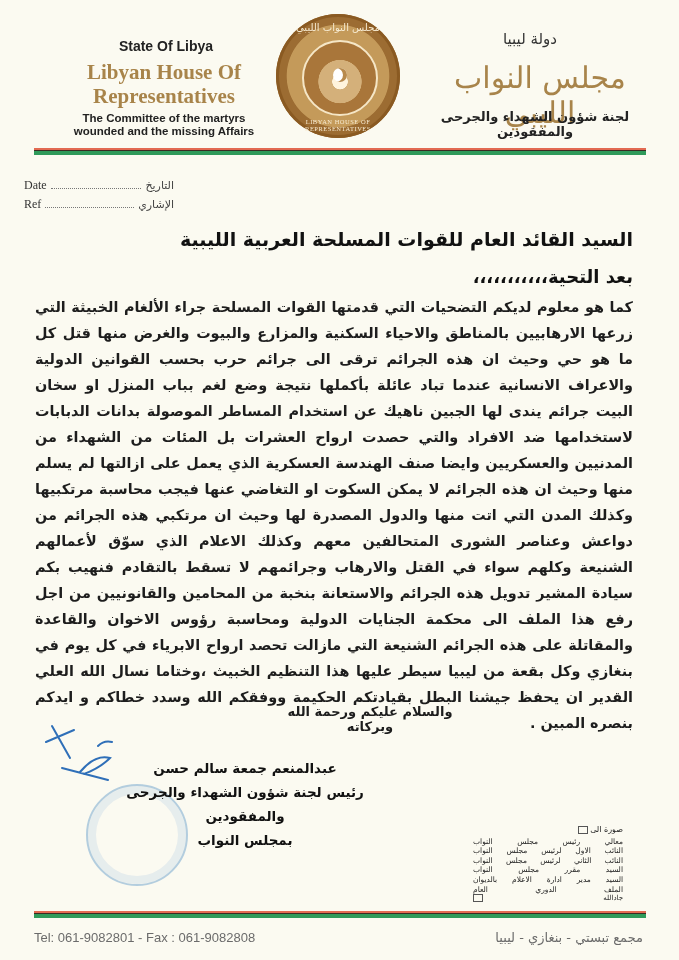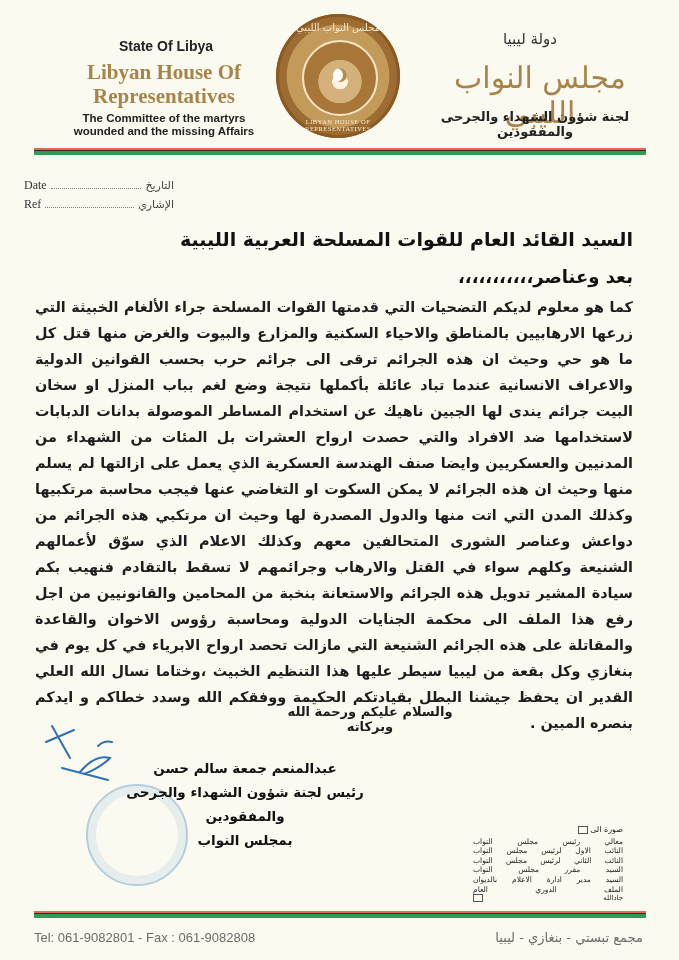--- a/index.html
+++ b/index.html
@@ -85,21 +85,21 @@
   <span class="dots"></span>
   <span class="meta-ar">التاريخ</span>
 </div>
 <div class="meta-row meta" style="top:197px;">
   <span>Ref</span>
   <span class="dots"></span>
   <span class="meta-ar">الإشاري</span>
 </div>
 
 <div class="abs salutation">السيد القائد العام للقوات المسلحة العربية الليبية</div>
-<div class="abs greeting">بعد وعناصر،،،،،،،،،،،</div>
+<div class="abs greeting">بعد التحية،،،،،،،،،،،</div>
 <div class="abs body-text">
   <p>كما هو معلوم لديكم التضحيات التي قدمتها القوات المسلحة جراء الألغام الخبيثة التي زرعها الارهابيين بالمناطق والاحياء السكنية والمزارع والبيوت والغرض منها قتل كل ما هو حي وحيث ان هذه الجرائم ترقى الى جرائم حرب بحسب القوانين الدولية والاعراف الانسانية عندما تباد عائلة بأكملها نتيجة وضع لغم بباب المنزل او سخان البيت جرائم يندى لها الجبين ناهيك عن استخدام المساطر الموصولة بدانات الدبابات لاستخدامها ضد الافراد والتي حصدت ارواح العشرات بل المئات من الشهداء من المدنيين والعسكريين وايضا صنف الهندسة العسكرية الذي يعمل على ازالتها لم يسلم منها وحيث ان هذه الجرائم لا يمكن السكوت او التغاضي عنها فيجب محاسبة مرتكبيها وكذلك المدن التي اتت منها والدول المصدرة لها وحيث ان مرتكبي هذه الجرائم من دواعش وعناصر الشورى المتحالفين معهم وكذلك الاعلام الذي سوّق لأعمالهم الشنيعة وكلهم سواء في القتل والارهاب وجرائمهم لا تسقط بالتقادم فنهيب بكم سيادة المشير تدويل هذه الجرائم والاستعانة بنخبة من المحامين والقانونيين من اجل رفع هذا الملف الى محكمة الجنايات الدولية ومحاسبة رؤوس الاخوان والقاعدة والمقاتلة على هذه الجرائم الشنيعة التي مازالت تحصد ارواح الابرياء في كل يوم في بنغازي وكل بقعة من ليبيا سيطر عليها هذا التنظيم الخبيث ،وختاما نسال الله العلي القدير ان يحفظ جيشنا البطل بقيادتكم الحكيمة ووفقكم الله وسدد خطاكم و ايدكم بنصره المبين .</p>
 </div>
 <div class="abs closing">والسلام عليكم ورحمة الله وبركاته</div>
 
 <div class="abs stamp"></div>
 <svg class="abs signature" viewBox="0 0 110 70">
   <path d="M12 8 L30 40 M6 24 Q20 18 34 12 M40 54 Q55 36 70 40 Q60 50 44 56 M58 28 Q64 22 72 24 M22 50 L68 62" fill="none" stroke="#2f6fb8" stroke-width="2" stroke-linecap="round"></path>
 </svg>
 <div class="abs sig-block">

